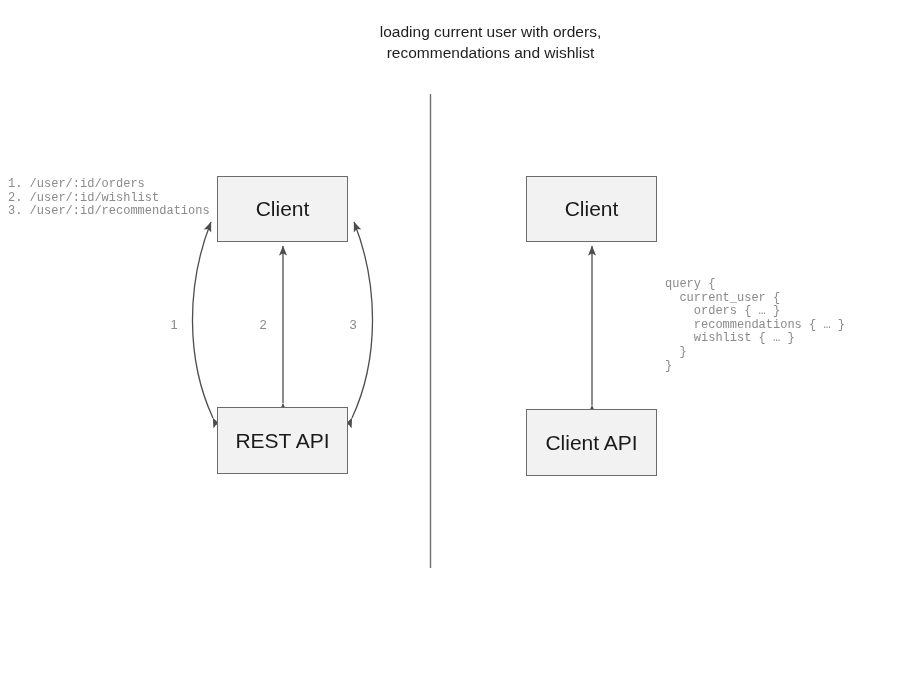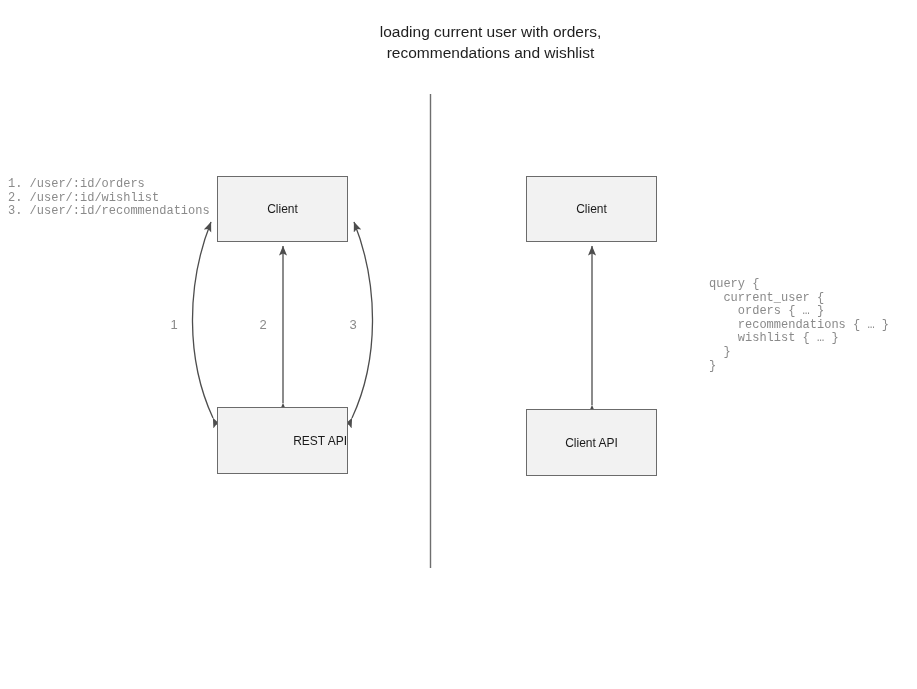--- a/index.html
+++ b/index.html
@@ -32,38 +32,38 @@
     margin-left: 32px;
   }
   .node-box {
     position: absolute;
     background: #f2f2f2;
     border: 1.3px solid #6b6b6b;
     box-sizing: border-box;
     display: flex;
     align-items: center;
     justify-content: center;
-    font-size: 12px;
+    font-size: 21px;
     color: #1a1a1a;
   }
   #client-rest-box  { left: 217px; top: 176px; width: 131px; height: 66px; }
-  #rest-api-box     { left: 217px; top: 407px; width: 131px; height: 67px; justify-content: flex-end; }
+  #rest-api-box     { left: 217px; top: 407px; width: 131px; height: 67px; }
   #client-gql-box   { left: 526px; top: 176px; width: 131px; height: 66px; }
   #graphql-api-box  { left: 526px; top: 409px; width: 131px; height: 67px; }
 
   .code-block {
     position: absolute;
     font-family: "Liberation Mono", "DejaVu Sans Mono", monospace;
     font-size: 12px;
     line-height: 13.6px;
     color: #8a8a8a;
     white-space: pre;
   }
   #rest-endpoint-list { left: 8px;   top: 178px; }
-  #graphql-query      { left: 665px; top: 278px; margin-left: 44px; }
+  #graphql-query      { left: 665px; top: 278px; }
 
   .edge-label {
     position: absolute;
     font-size: 13px;
     color: #8a8a8a;
     text-align: center;
     width: 20px;
   }
   #edge-label-1 { left: 164px; top: 317px; }
   #edge-label-2 { left: 253px; top: 317px; }

